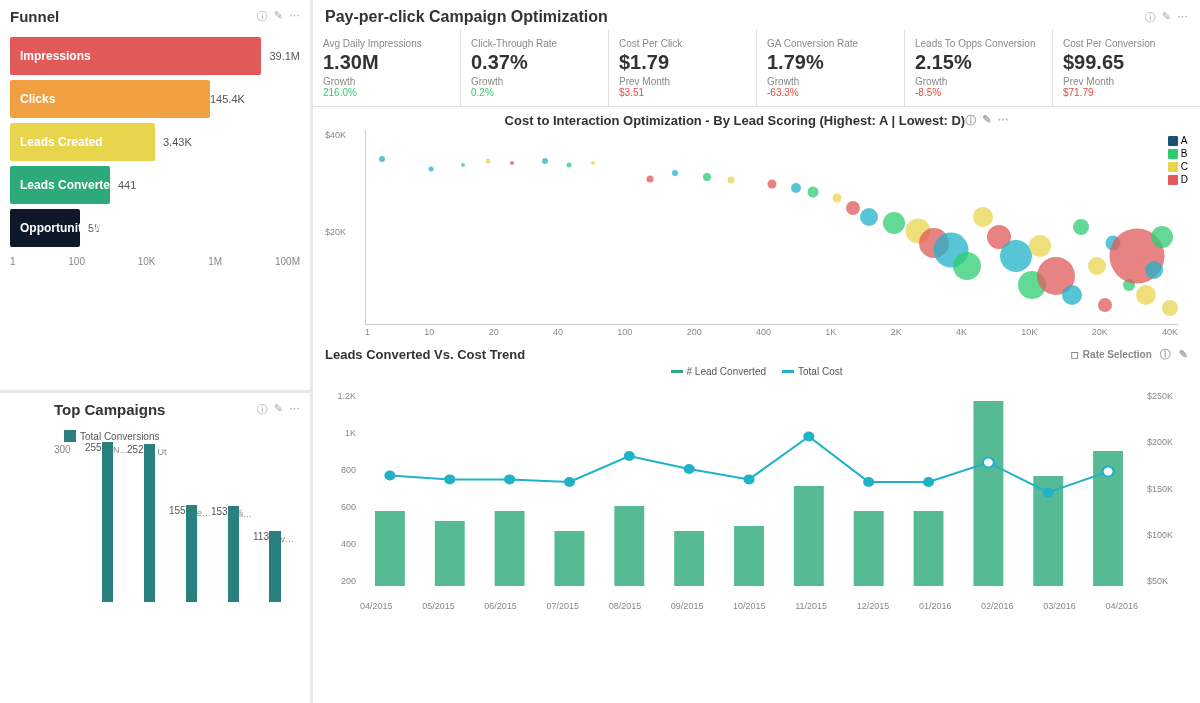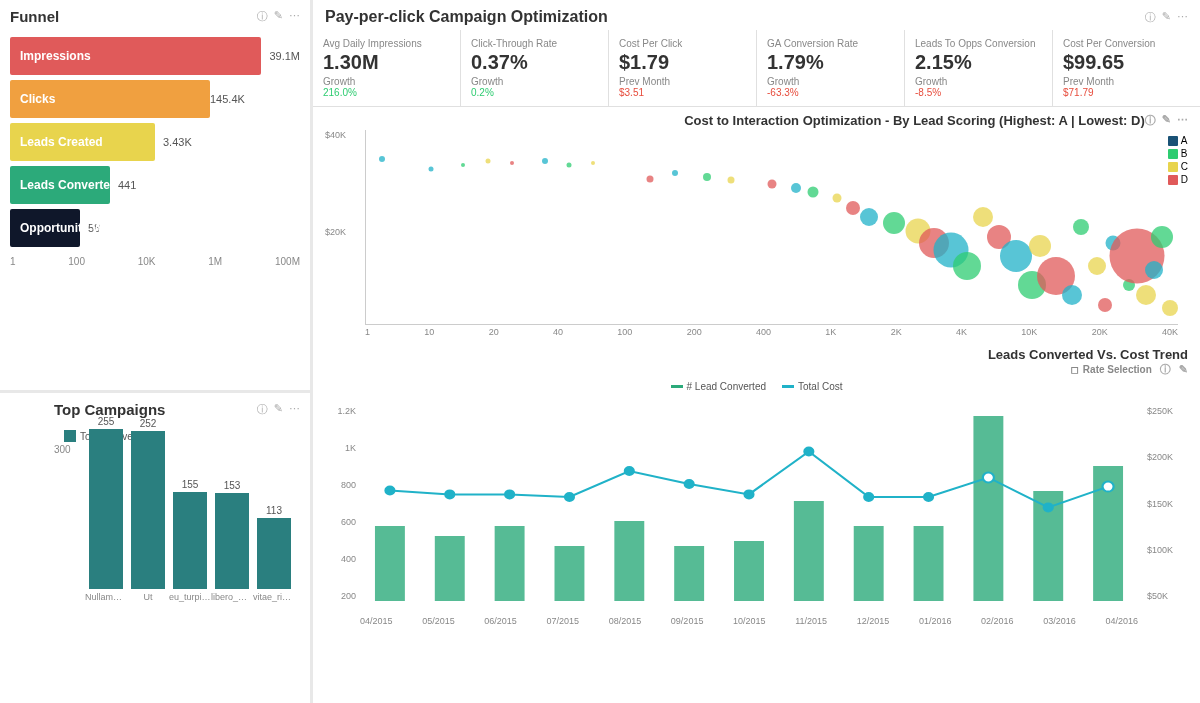--- a/index.html
+++ b/index.html
@@ -31,44 +31,44 @@
     .kpi-card { flex: 1; padding: 8px 10px; border-right: 1px solid #e0e0e0; }
     .kpi-card:last-child { border-right: none; }
     .kpi-name { font-size: 10px; color: #888; margin-bottom: 2px; }
     .kpi-value { font-size: 20px; font-weight: bold; color: #333; }
     .kpi-sub { display: flex; justify-content: space-between; font-size: 10px; color: #888; margin-top: 2px; flex-direction: column; }
     .positive { color: #2ecc71; }
     .negative { color: #e74c3c; }
 
     
     .scatter-section { padding: 6px 12px; }
-    .scatter-title { font-size: 13px; font-weight: bold; color: #333; margin-bottom: 2px; display: flex; justify-content: flex-end; align-items: center; }
+    .scatter-title { font-size: 13px; font-weight: bold; color: #333; margin-bottom: 2px; display: flex; justify-content: center; align-items: center; }
     .scatter-chart { position: relative; height: 195px; border-left: 1px solid #ccc; border-bottom: 1px solid #ccc; margin: 0 10px 0 40px; }
     .scatter-x-labels { display: flex; justify-content: space-between; margin-left: 40px; margin-right: 10px; font-size: 9px; color: #888; padding-top: 2px; }
     .scatter-legend { position: absolute; right: 0; top: 10px; font-size: 10px; }
     .legend-item { display: flex; align-items: center; gap: 3px; margin-bottom: 2px; }
     .legend-dot { width: 10px; height: 10px; border-radius: 1px; }
 
     
     .bubble { position: absolute; border-radius: 50%; opacity: 0.75; }
 
     
     .line-section { padding: 4px 12px; }
-    .line-title { font-size: 13px; font-weight: bold; color: #333; display: flex; justify-content: space-between; align-items: flex-end; margin-bottom: 4px; flex-direction: column; }
+    .line-title { font-size: 13px; font-weight: bold; color: #333; display: flex; justify-content: space-between; align-items: flex-start; margin-bottom: 4px; }
     .clear-selection { font-size: 10px; color: #888; display: flex; align-items: center; gap: 4px; }
     .line-chart-container { position: relative; height: 230px; }
     .line-legend { display: flex; gap: 16px; font-size: 10px; color: #555; justify-content: center; padding-bottom: 4px; }
     .line-legend-item { display: flex; align-items: center; gap: 4px; }
     .line-legend-dot { width: 12px; height: 3px; }
 
     
     .campaigns-panel { grid-column: 1; grid-row: 2; padding-left: 44px; }
     .campaigns-content { padding: 4px 10px; }
     .bar-group { display: flex; align-items: flex-end; justify-content: space-around; height: 160px; padding: 0 5px; }
-    .bar-item { display: flex; flex-direction: column; align-items: center; width: 42px; }
+    .bar-item { display: flex; flex-direction: row; align-items: flex-start; width: 42px; }
     .bar-rect { width: 34px; background: #2a7f7f; }
     .bar-val { font-size: 10px; color: #555; margin-bottom: 2px; }
     .bar-label { font-size: 9px; color: #888; text-align: center; width: 42px; overflow: hidden; text-overflow: ellipsis; white-space: nowrap; margin-top: 3px; }
     .bar-legend { display: flex; align-items: center; gap: 4px; font-size: 10px; color: #555; padding: 4px 0 0 10px; }
     .bar-legend-rect { width: 12px; height: 12px; background: #2a7f7f; }
   </style>
 </head>
 <body>
 
 <div class="dashboard">

